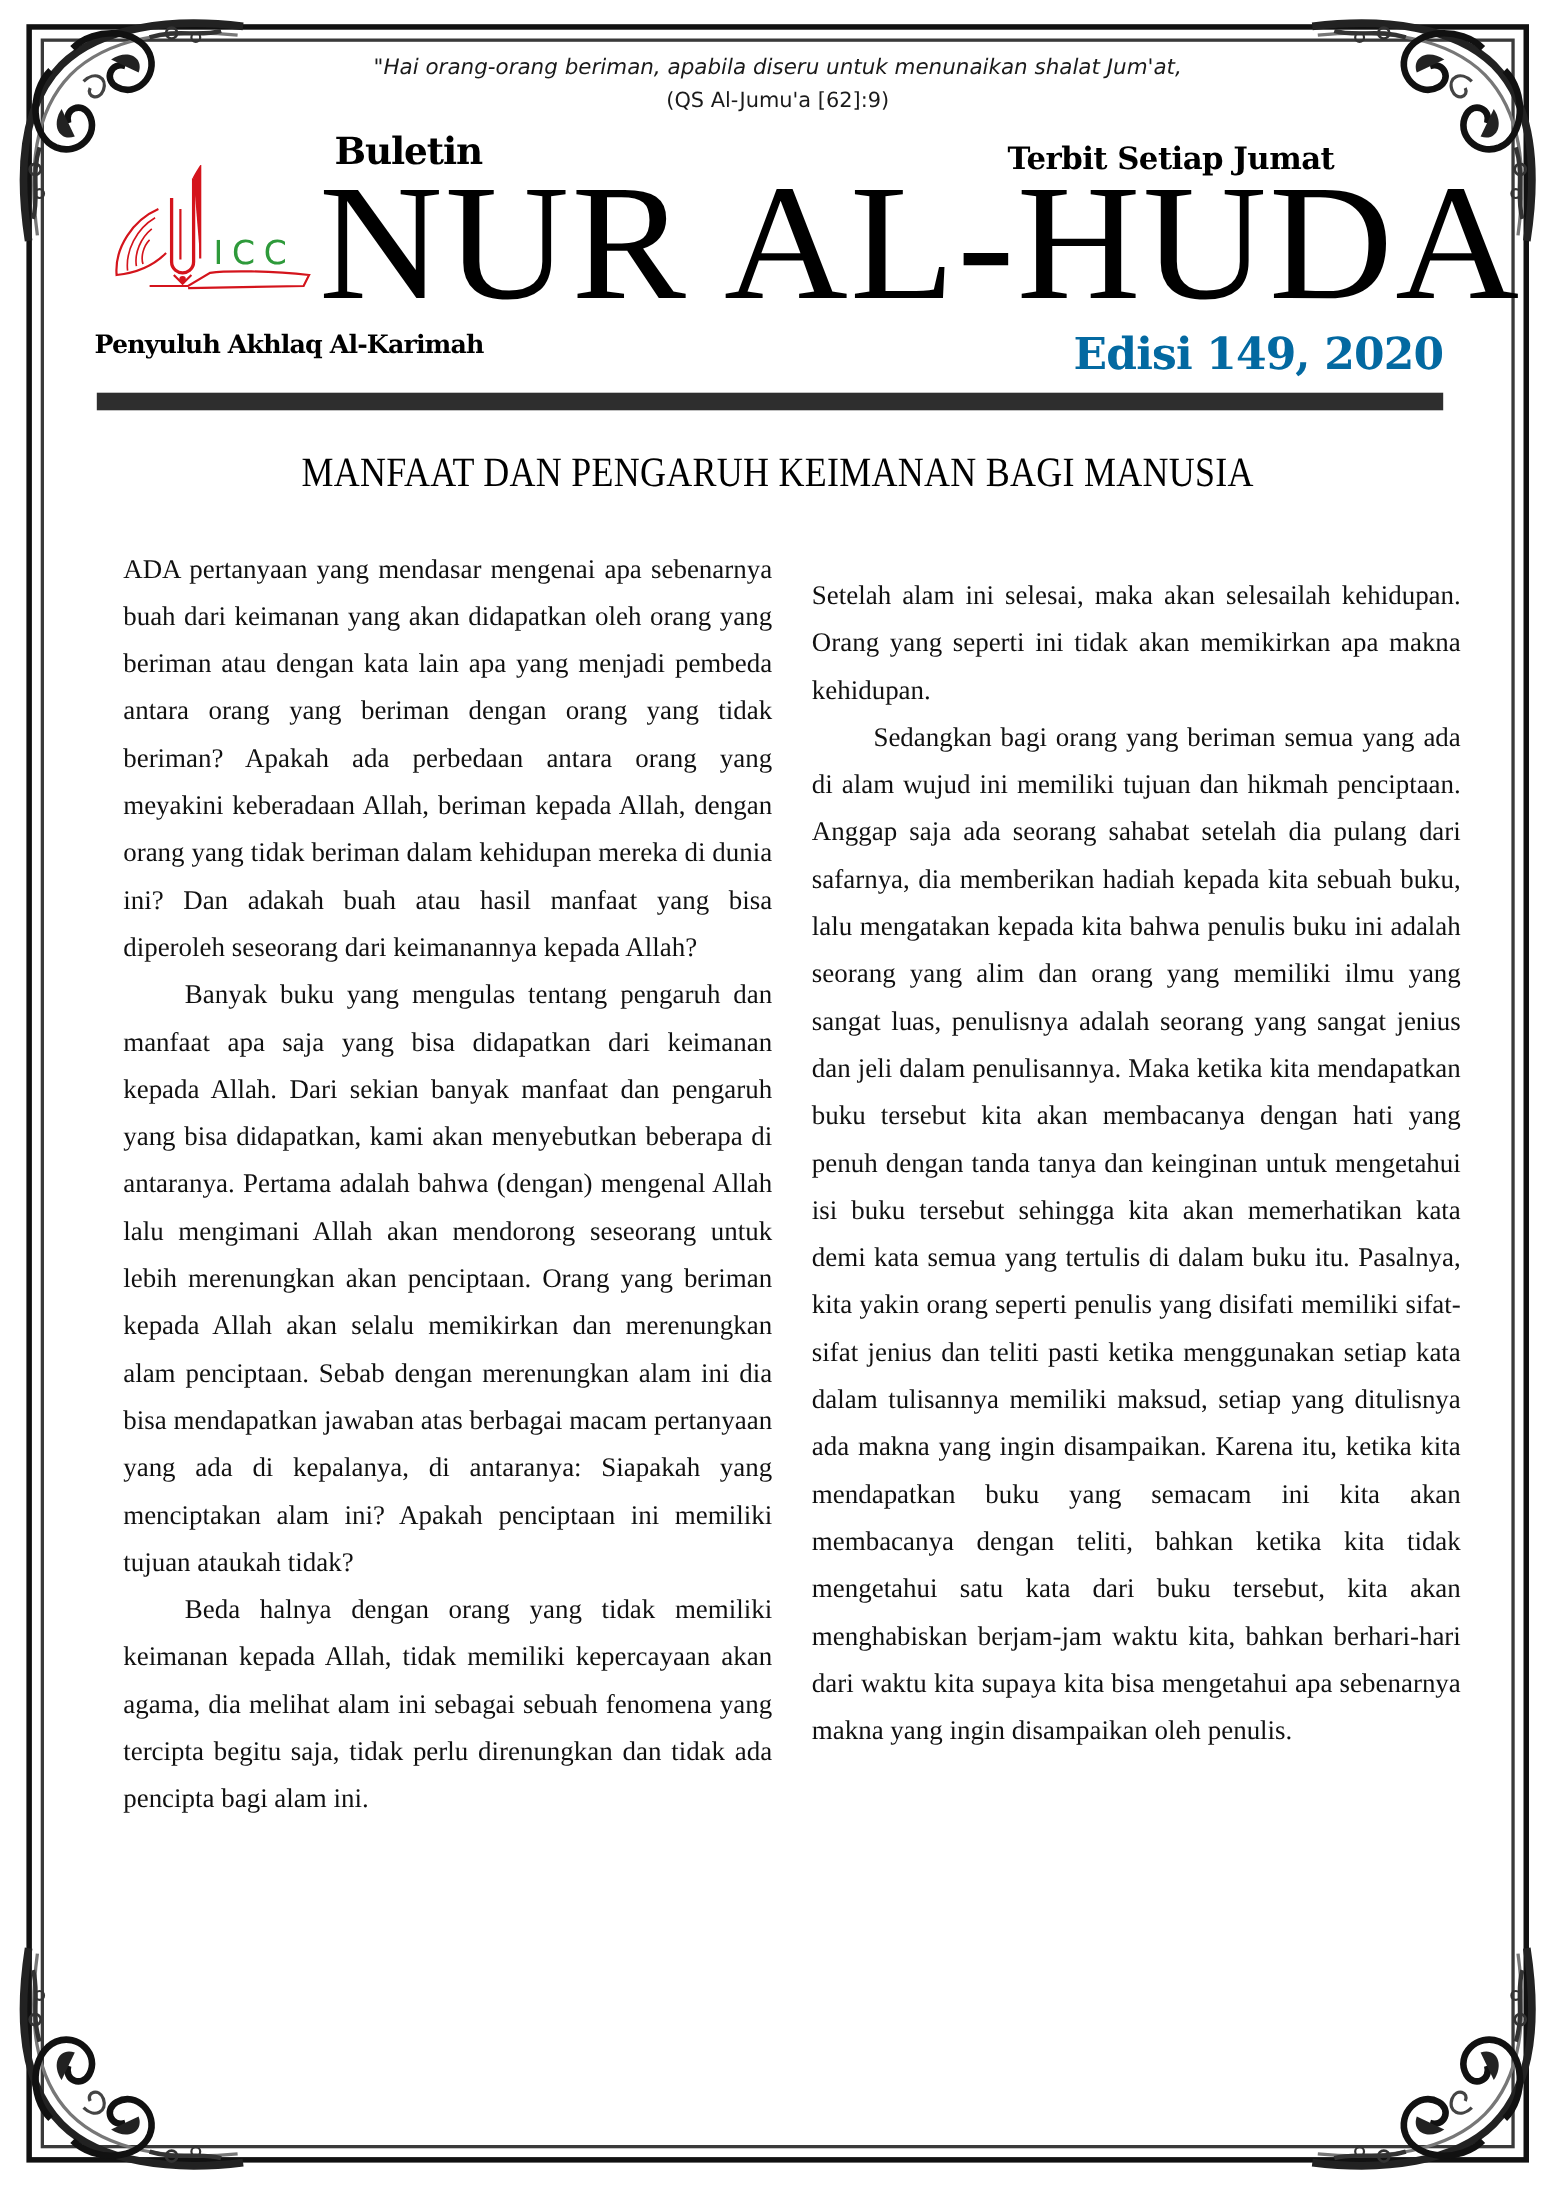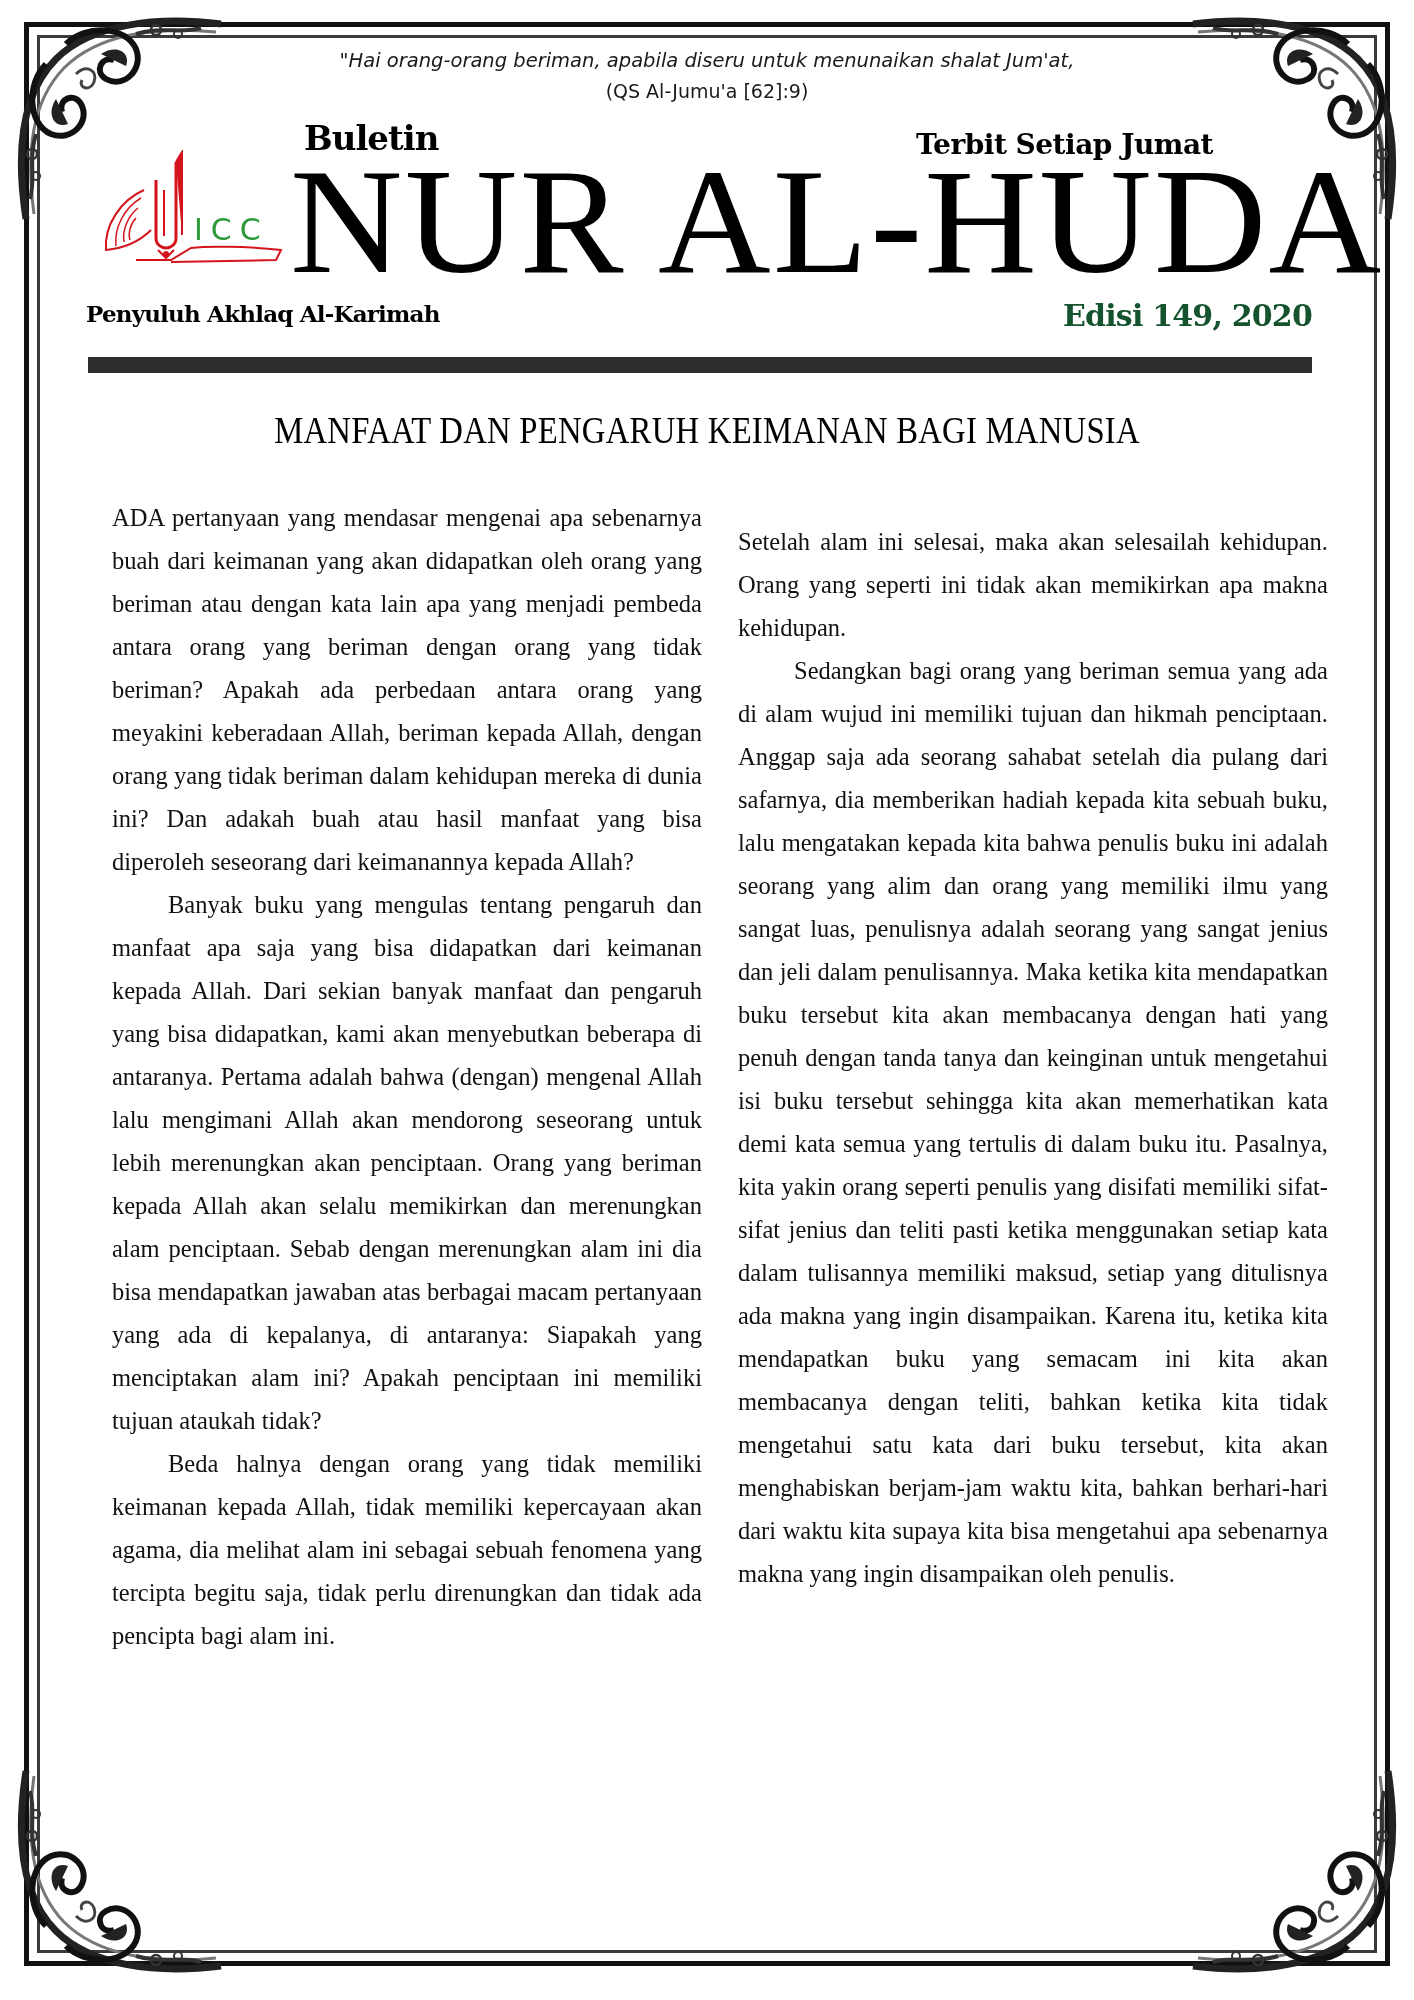--- a/index.html
+++ b/index.html
@@ -32,21 +32,21 @@
   .logo { position: absolute; left: 96px; top: 150px; width: 190px; height: 115px; }
   .logo svg { width: 100%; height: 100%; }
 
   .masthead { position: absolute; left: 290px; top: 146px; font-family: "Liberation Serif", "DejaVu Serif", serif;
               font-size: 150px; line-height: 150px; color: #000; letter-spacing: 2px; transform: scaleX(1.04);
               transform-origin: left top; font-weight: normal; }
 
   .tagline { position: absolute; left: 86px; top: 300px; font-family: "DejaVu Serif", serif; font-weight: bold;
              font-size: 23px; letter-spacing: -0.8px; color: #000; }
   .edition { position: absolute; right: 102px; top: 298px; font-family: "DejaVu Serif", serif; font-weight: bold;
-             font-size: 30px; letter-spacing: -0.8px; color: #14532d; }
+             font-size: 40px; letter-spacing: -0.8px; color: #0369a1; }
 
   .header-rule { position: absolute; left: 88px; right: 102px; top: 357px; height: 16px; background: #2e2e2e; }
 
   
   .article-title { position: absolute; left: 0; right: 0; top: 408px; text-align: center;
                    font-family: "Liberation Serif", serif; font-size: 38px; letter-spacing: 0.3px;
                    transform: scaleX(0.86); color: #000; }
 
   .col { position: absolute; top: 496px; width: 590px; font-family: "Liberation Serif", "DejaVu Serif", serif;
          font-size: 24.5px; line-height: 43px; color: #111; text-align: justify; }

